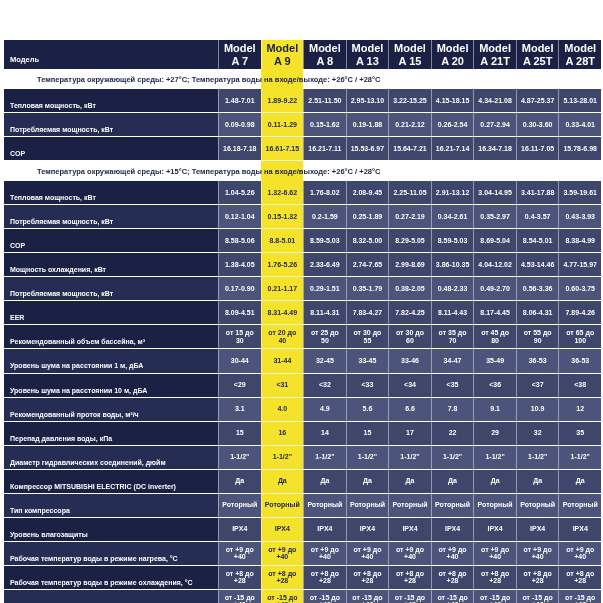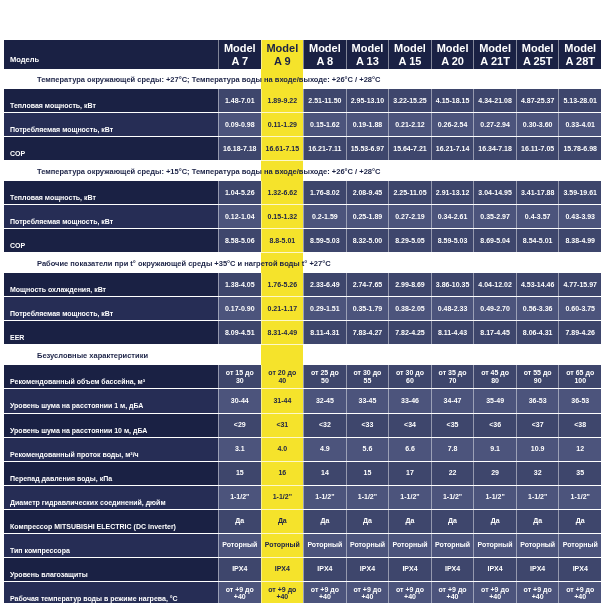--- a/index.html
+++ b/index.html
@@ -114,23 +114,20 @@
         <div class="cell">8.58-5.06</div>
         <div class="cell hl">8.8-5.01</div>
         <div class="cell">8.59-5.03</div>
         <div class="cell">8.32-5.00</div>
         <div class="cell">8.29-5.05</div>
         <div class="cell">8.59-5.03</div>
         <div class="cell">8.69-5.04</div>
         <div class="cell">8.54-5.01</div>
         <div class="cell">8.38-4.99</div>
       </div>
-      <div class="section-title">
-        <div class="section-title-text">Рабочие показатели при t° окружающей среды +35°C и нагретой воды t° +27°C</div>
-      </div>
       <div class="row dark">
         <div class="label">Мощность охлаждения, кВт</div>
         <div class="cell">1.38-4.05</div>
         <div class="cell hl">1.76-5.26</div>
         <div class="cell">2.33-6.49</div>
         <div class="cell">2.74-7.65</div>
         <div class="cell">2.99-8.69</div>
         <div class="cell">3.86-10.35</div>
         <div class="cell">4.04-12.02</div>
         <div class="cell">4.53-14.46</div>
@@ -152,23 +149,20 @@
         <div class="label">EER</div>
         <div class="cell">8.09-4.51</div>
         <div class="cell hl">8.31-4.49</div>
         <div class="cell">8.11-4.31</div>
         <div class="cell">7.83-4.27</div>
         <div class="cell">7.82-4.25</div>
         <div class="cell">8.11-4.43</div>
         <div class="cell">8.17-4.45</div>
         <div class="cell">8.06-4.31</div>
         <div class="cell">7.89-4.26</div>
-      </div>
-      <div class="section-title">
-        <div class="section-title-text">Безусловные характеристики</div>
       </div>
       <div class="row dark">
         <div class="label">Рекомендованный объем бассейна, м³</div>
         <div class="cell">от 15 до 30</div>
         <div class="cell hl">от 20 до 40</div>
         <div class="cell">от 25 до 50</div>
         <div class="cell">от 30 до 55</div>
         <div class="cell">от 30 до 60</div>
         <div class="cell">от 35 до 70</div>
         <div class="cell">от 45 до 80</div>

